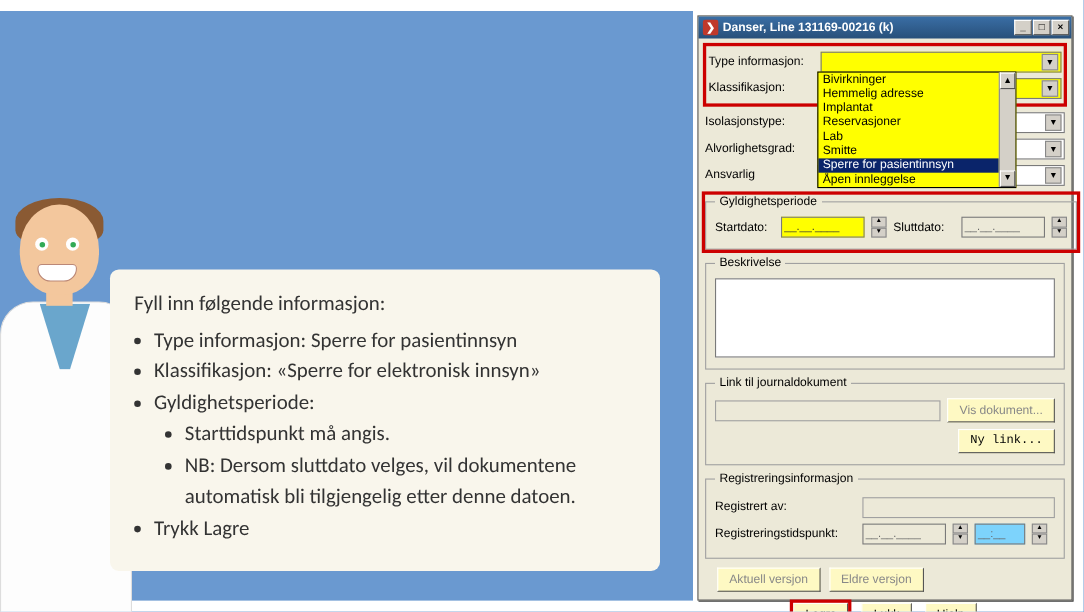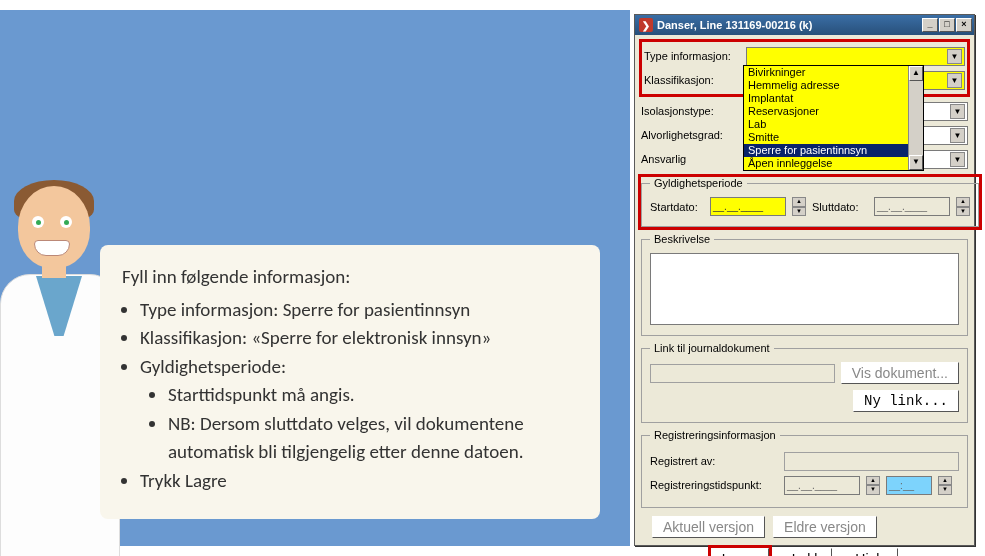--- a/index.html
+++ b/index.html
@@ -190,23 +190,23 @@
   .desc {
     width: 100%; height: 72px; background:#fff; border:1px solid #7a7a7a;
   }
 
   .linkrow { display:flex; gap:6px; align-items:center; }
   .linkpath {
     flex:1; height:19px; background:#ece9d8; border:1px solid #a0a0a0;
   }
   .btn {
     height: 22px; padding: 0 10px;
-    background:#ffffff;
+    background:#fef9c3;
     border:1px solid #fff; border-right-color:#555; border-bottom-color:#555;
-    font-size:14px; cursor:default;
+    font-size:11px; cursor:default;
     display:inline-flex; align-items:center; justify-content:center;
   }
   .btn.disabled { color:#888; }
   .btn u { text-decoration: underline; }
 
   .bottom {
     display:flex; gap:12px; justify-content:center;
     padding: 8px 0 8px 0;
   }
   .btn.primaryframe { outline:3px solid #c00; }

